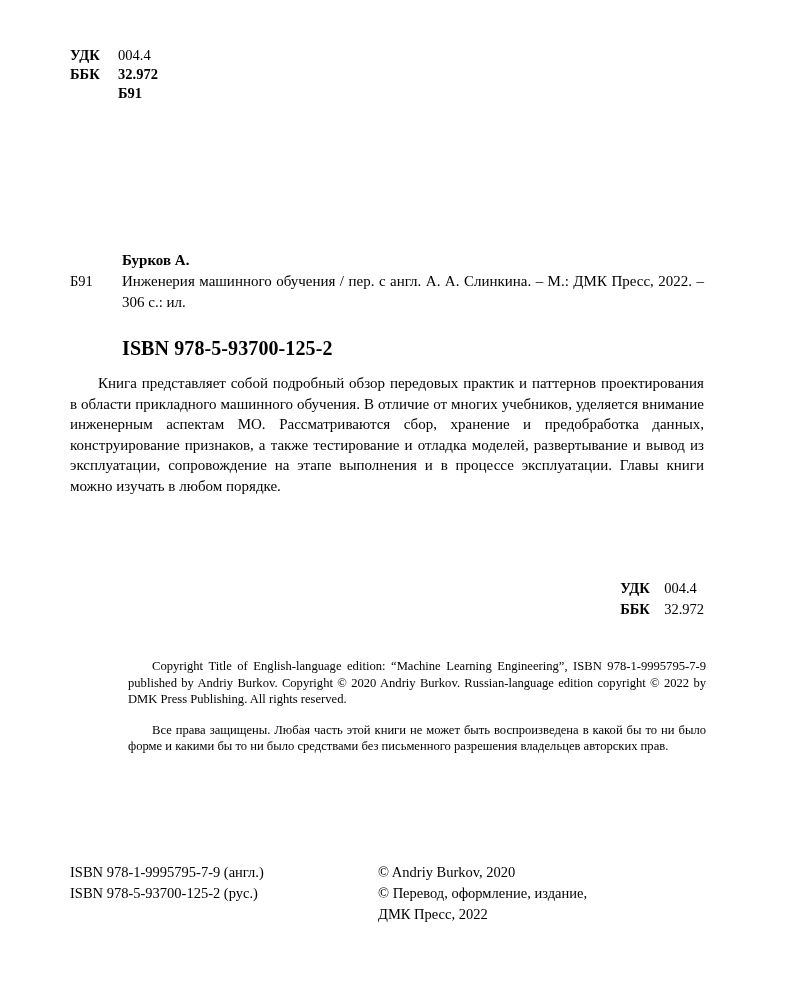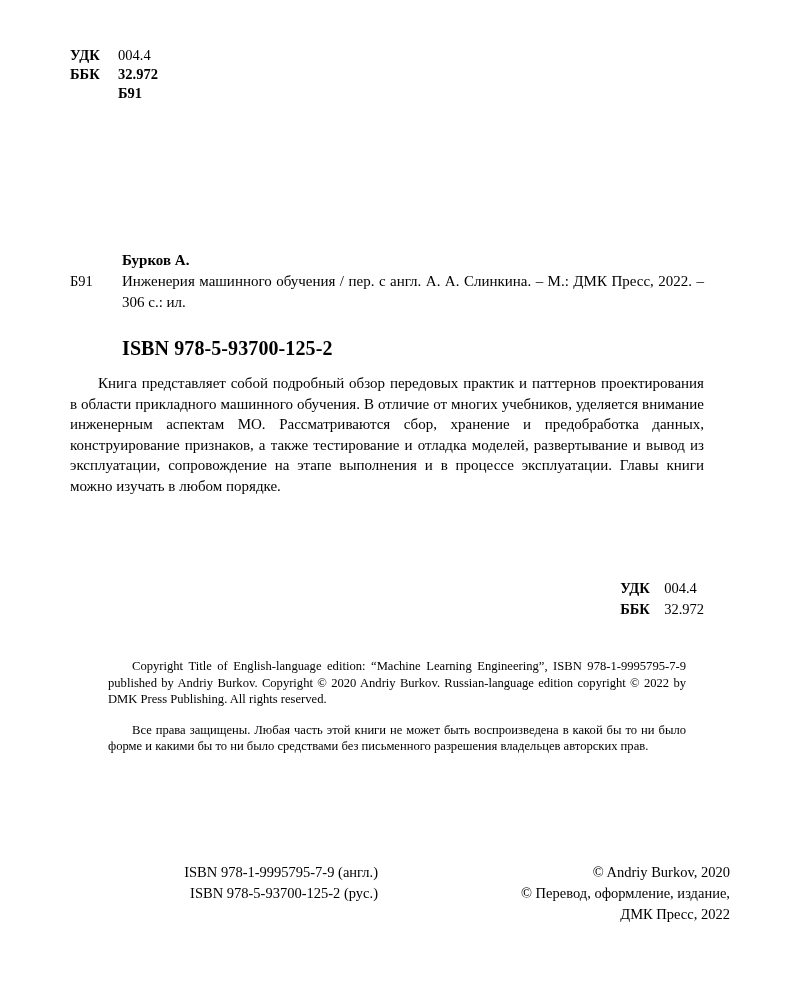--- a/index.html
+++ b/index.html
@@ -110,21 +110,21 @@
     display: flex;
   }
   .codes-right .label {
     font-weight: bold;
     width: 44px;
   }
 
   
   .copyright-block {
     position: absolute;
-    left: 108px;
+    left: 128px;
     top: 658px;
     width: 578px;
   }
   .copy-para {
     font-size: 12.6px;
     line-height: 16.5px;
     text-align: justify;
     text-indent: 24px;
   }
   .copy-para.second {
@@ -135,21 +135,20 @@
   .bottom-block {
     position: absolute;
     left: 70px;
     top: 862px;
     width: 660px;
     font-size: 14.5px;
     line-height: 21px;
   }
   .bottom-row {
     display: flex;
-    text-align: right;
   }
   .bottom-left {
     width: 308px;
   }
   .bottom-right {
     flex: 1;
   }
   .cover-credit {
     position: absolute;
     left: 70px;

